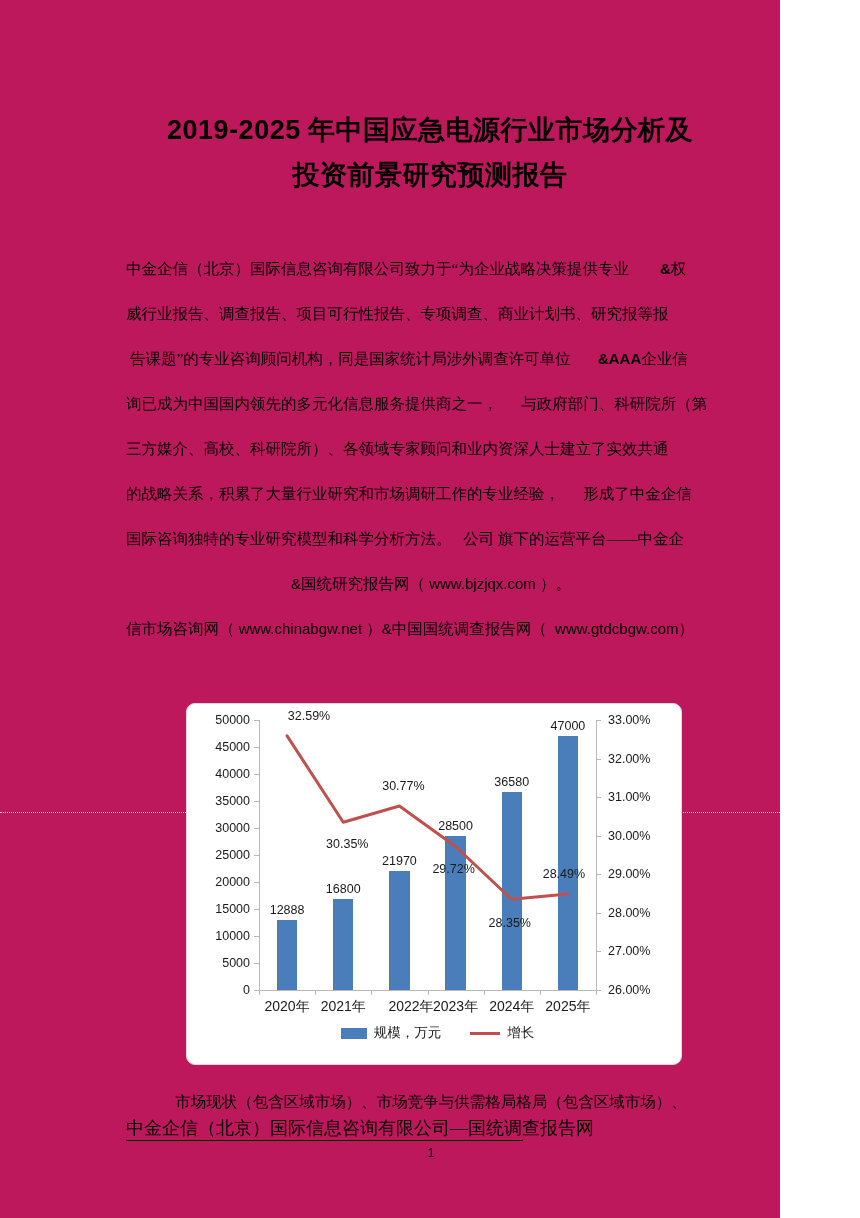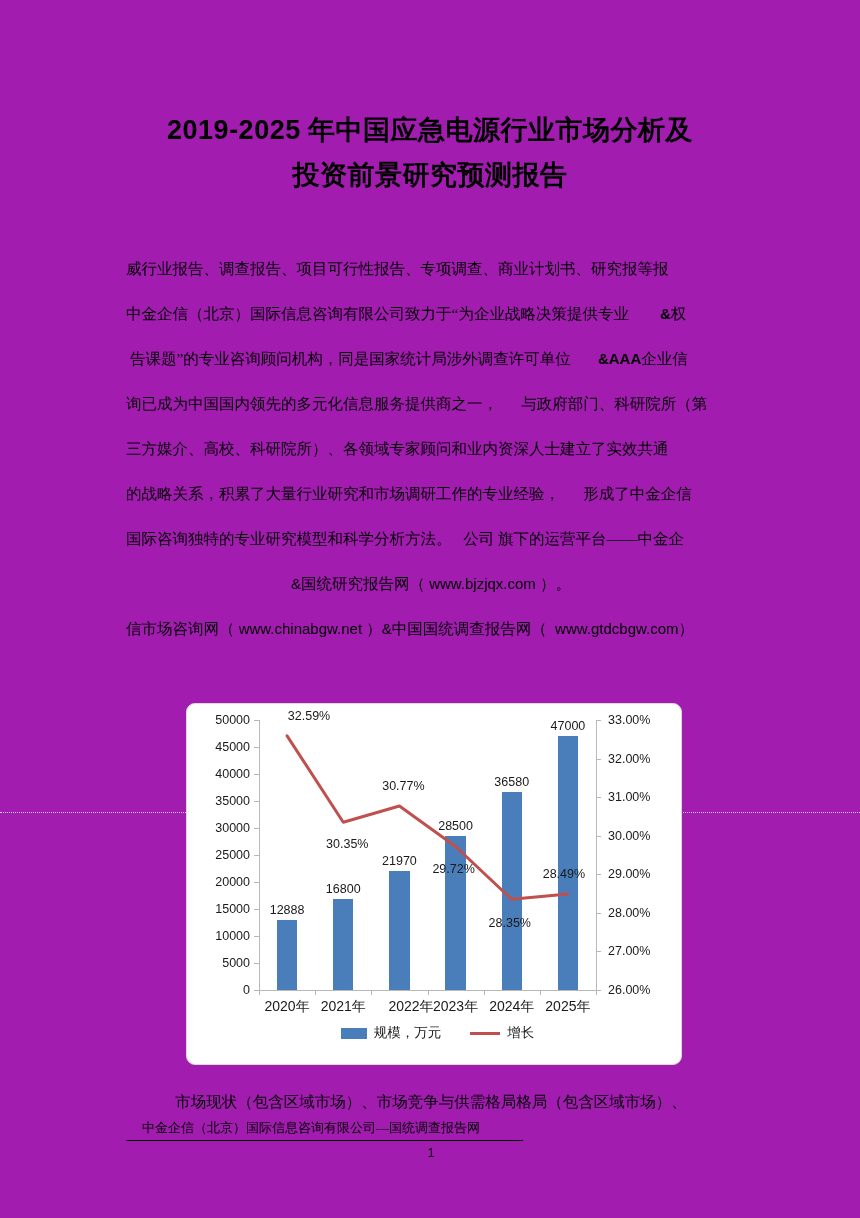--- a/index.html
+++ b/index.html
@@ -6,23 +6,23 @@
     margin: 0;
     padding: 0;
     background: #ffffff;
   }
   body {
     font-family: "Liberation Serif", "DejaVu Serif", serif;
     color: #000000;
   }
   .page {
     position: relative;
-    width: 860px;
+    width: 780px;
     height: 1218px;
-    background: #a21caf;
+    background: #be185d;
     overflow: hidden;
   }
 
   
   .doc-title {
     position: absolute;
     left: 128px;
     top: 108px;
     width: 604px;
     text-align: center;
@@ -228,24 +228,23 @@
     top: 1090px;
     width: 610px;
     text-align: center;
     font-size: 15.5px;
     line-height: 24px;
   }
   .footer-note {
     position: absolute;
     left: 126px;
     top: 1118px;
-    font-size: 13px;
+    font-size: 18px;
     line-height: 20px;
     white-space: nowrap;
-    margin-left: 16px;
   }
   .footer-rule {
     position: absolute;
     left: 126px;
     top: 1140px;
     width: 397px;
     height: 0;
     border-top: 1.3px solid #000000;
   }
   .page-number {
@@ -262,22 +261,22 @@
 <body>
 
 <div class="page">
 
   <div class="doc-title">
     <span class="title-line1"><span class="title-num">2019-2025</span><span> 年中国应急电源行业市场分析及</span></span>
     <span class="title-line2">投资前景研究预测报告</span>
   </div>
 
   <div class="body-block" id="body-block">
+      <span class="body-line"><span>中金企信（北京）国际信息咨询有限公司致力于“为企业战略决策提供专业</span><span>        </span><span class="lat-b">&amp;</span><span>权</span></span>
       <span class="body-line"><span>威行业报告、调查报告、项目可行性报告、专项调查、商业计划书、研究报等报</span></span>
-      <span class="body-line"><span>中金企信（北京）国际信息咨询有限公司致力于“为企业战略决策提供专业</span><span>        </span><span class="lat-b">&amp;</span><span>权</span></span>
       <span class="body-line"><span> 告课题”的专业咨询顾问机构，同是国家统计局涉外调查许可单位</span><span>       </span><span class="lat-b">&amp;AAA</span><span>企业信</span></span>
       <span class="body-line"><span>询已成为中国国内领先的多元化信息服务提供商之一，</span><span>      </span><span>与政府部门、科研院所（第</span></span>
       <span class="body-line"><span>三方媒介、高校、科研院所）、各领域专家顾问和业内资深人士建立了实效共通</span></span>
       <span class="body-line"><span>的战略关系，积累了大量行业研究和市场调研工作的专业经验，</span><span>      </span><span>形成了中金企信</span></span>
       <span class="body-line"><span>国际咨询独特的专业研究模型和科学分析方法。</span><span>   </span><span>公司 旗下的运营平台——中金企</span></span>
       <span class="body-line center"><span class="lat">&amp;</span><span>国统研究报告网（</span><span class="lat"> www.bjzjqx.com </span><span>）。</span></span>
       <span class="body-line"><span>信市场咨询网（</span><span class="lat"> www.chinabgw.net </span><span>）</span><span class="lat">&amp;</span><span>中国国统调查报告网（</span><span class="lat">  www.gtdcbgw.com</span><span>）</span></span>
     </div>
 
   <div class="fold-line"></div>

